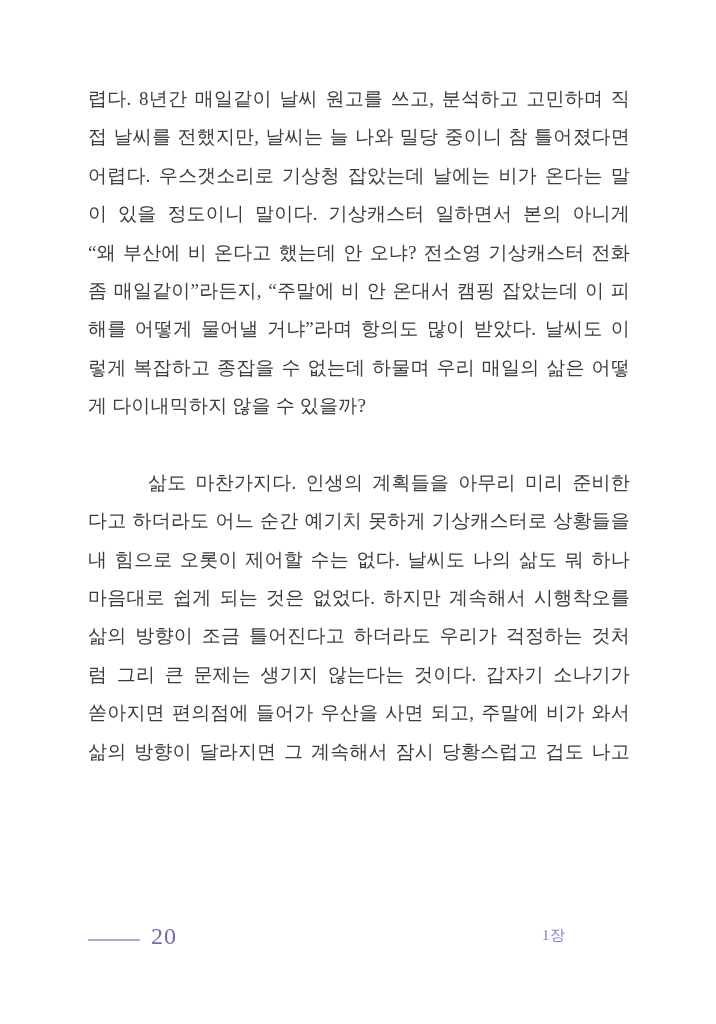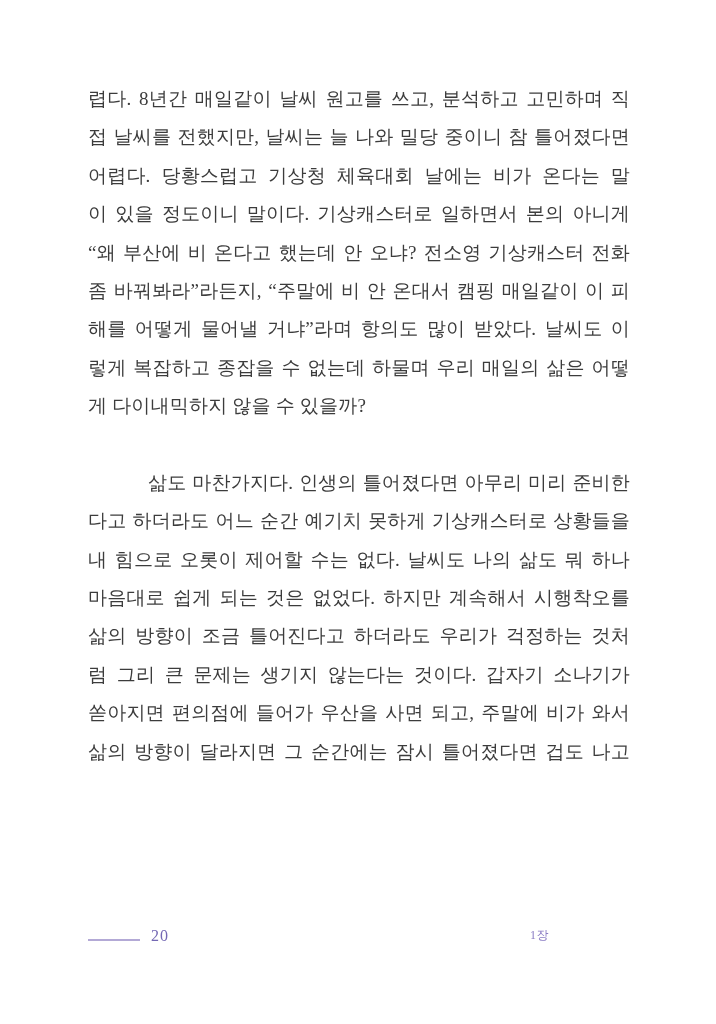--- a/index.html
+++ b/index.html
@@ -48,67 +48,67 @@
     top: 939px;
     width: 52px;
     height: 1.5px;
     background: var(--footer-rule);
   }
   .page-number {
     position: absolute;
     left: 151px;
     top: 926px;
     color: var(--accent);
-    font-size: 16px;
+    font-size: 24px;
     line-height: 20px;
     letter-spacing: 1px;
   }
   .chapter-label {
     position: absolute;
-    left: 530px;
+    left: 542px;
     top: 928px;
     color: var(--chapter);
-    font-size: 12px;
+    font-size: 15px;
     line-height: 15px;
     letter-spacing: 0.5px;
   }
 </style>
 </head>
 <body>
 
 <div class="page">
 
   <div class="content">
 
     <div>
       <div class="line j">렵다. 8년간 매일같이 날씨 원고를 쓰고, 분석하고 고민하며 직</div>
       <div class="line j">접 날씨를 전했지만, 날씨는 늘 나와 밀당 중이니 참 틀어졌다면</div>
-      <div class="line j">어렵다. 당황스럽고 기상청 체육대회 날에는 비가 온다는 말</div>
-      <div class="line j">이 있을 정도이니 말이다. 기상캐스터로 일하면서 본의 아니게</div>
+      <div class="line j">어렵다. 우스갯소리로 기상청 잡았는데 날에는 비가 온다는 말</div>
+      <div class="line j">이 있을 정도이니 말이다. 기상캐스터 일하면서 본의 아니게</div>
       <div class="line j">“왜 부산에 비 온다고 했는데 안 오냐? 전소영 기상캐스터 전화</div>
-      <div class="line j">좀 바꿔봐라”라든지, “주말에 비 안 온대서 캠핑 매일같이 이 피</div>
+      <div class="line j">좀 매일같이”라든지, “주말에 비 안 온대서 캠핑 잡았는데 이 피</div>
       <div class="line j">해를 어떻게 물어낼 거냐”라며 항의도 많이 받았다. 날씨도 이</div>
       <div class="line j">렇게 복잡하고 종잡을 수 없는데 하물며 우리 매일의 삶은 어떻</div>
       <div class="line">게 다이내믹하지 않을 수 있을까?</div>
     </div>
 
     <div class="line gap"></div>
 
     <div>
-      <div class="line j indent">삶도 마찬가지다. 인생의 틀어졌다면 아무리 미리 준비한</div>
+      <div class="line j indent">삶도 마찬가지다. 인생의 계획들을 아무리 미리 준비한</div>
       <div class="line j">다고 하더라도 어느 순간 예기치 못하게 기상캐스터로 상황들을</div>
       <div class="line j">내 힘으로 오롯이 제어할 수는 없다. 날씨도 나의 삶도 뭐 하나</div>
       <div class="line j">마음대로 쉽게 되는 것은 없었다. 하지만 계속해서 시행착오를</div>
       <div class="line j">삶의 방향이 조금 틀어진다고 하더라도 우리가 걱정하는 것처</div>
       <div class="line j">럼 그리 큰 문제는 생기지 않는다는 것이다. 갑자기 소나기가</div>
       <div class="line j">쏟아지면 편의점에 들어가 우산을 사면 되고, 주말에 비가 와서</div>
     </div>
 
     <div>
-      <div class="line j">삶의 방향이 달라지면 그 순간에는 잠시 틀어졌다면 겁도 나고</div>
+      <div class="line j">삶의 방향이 달라지면 그 계속해서 잠시 당황스럽고 겁도 나고</div>
     </div>
   </div>
 
   <div class="footer-rule"></div>
   <div class="page-number">20</div>
   <div class="chapter-label">1장</div>
 
 </div>
 
 </body></html>

